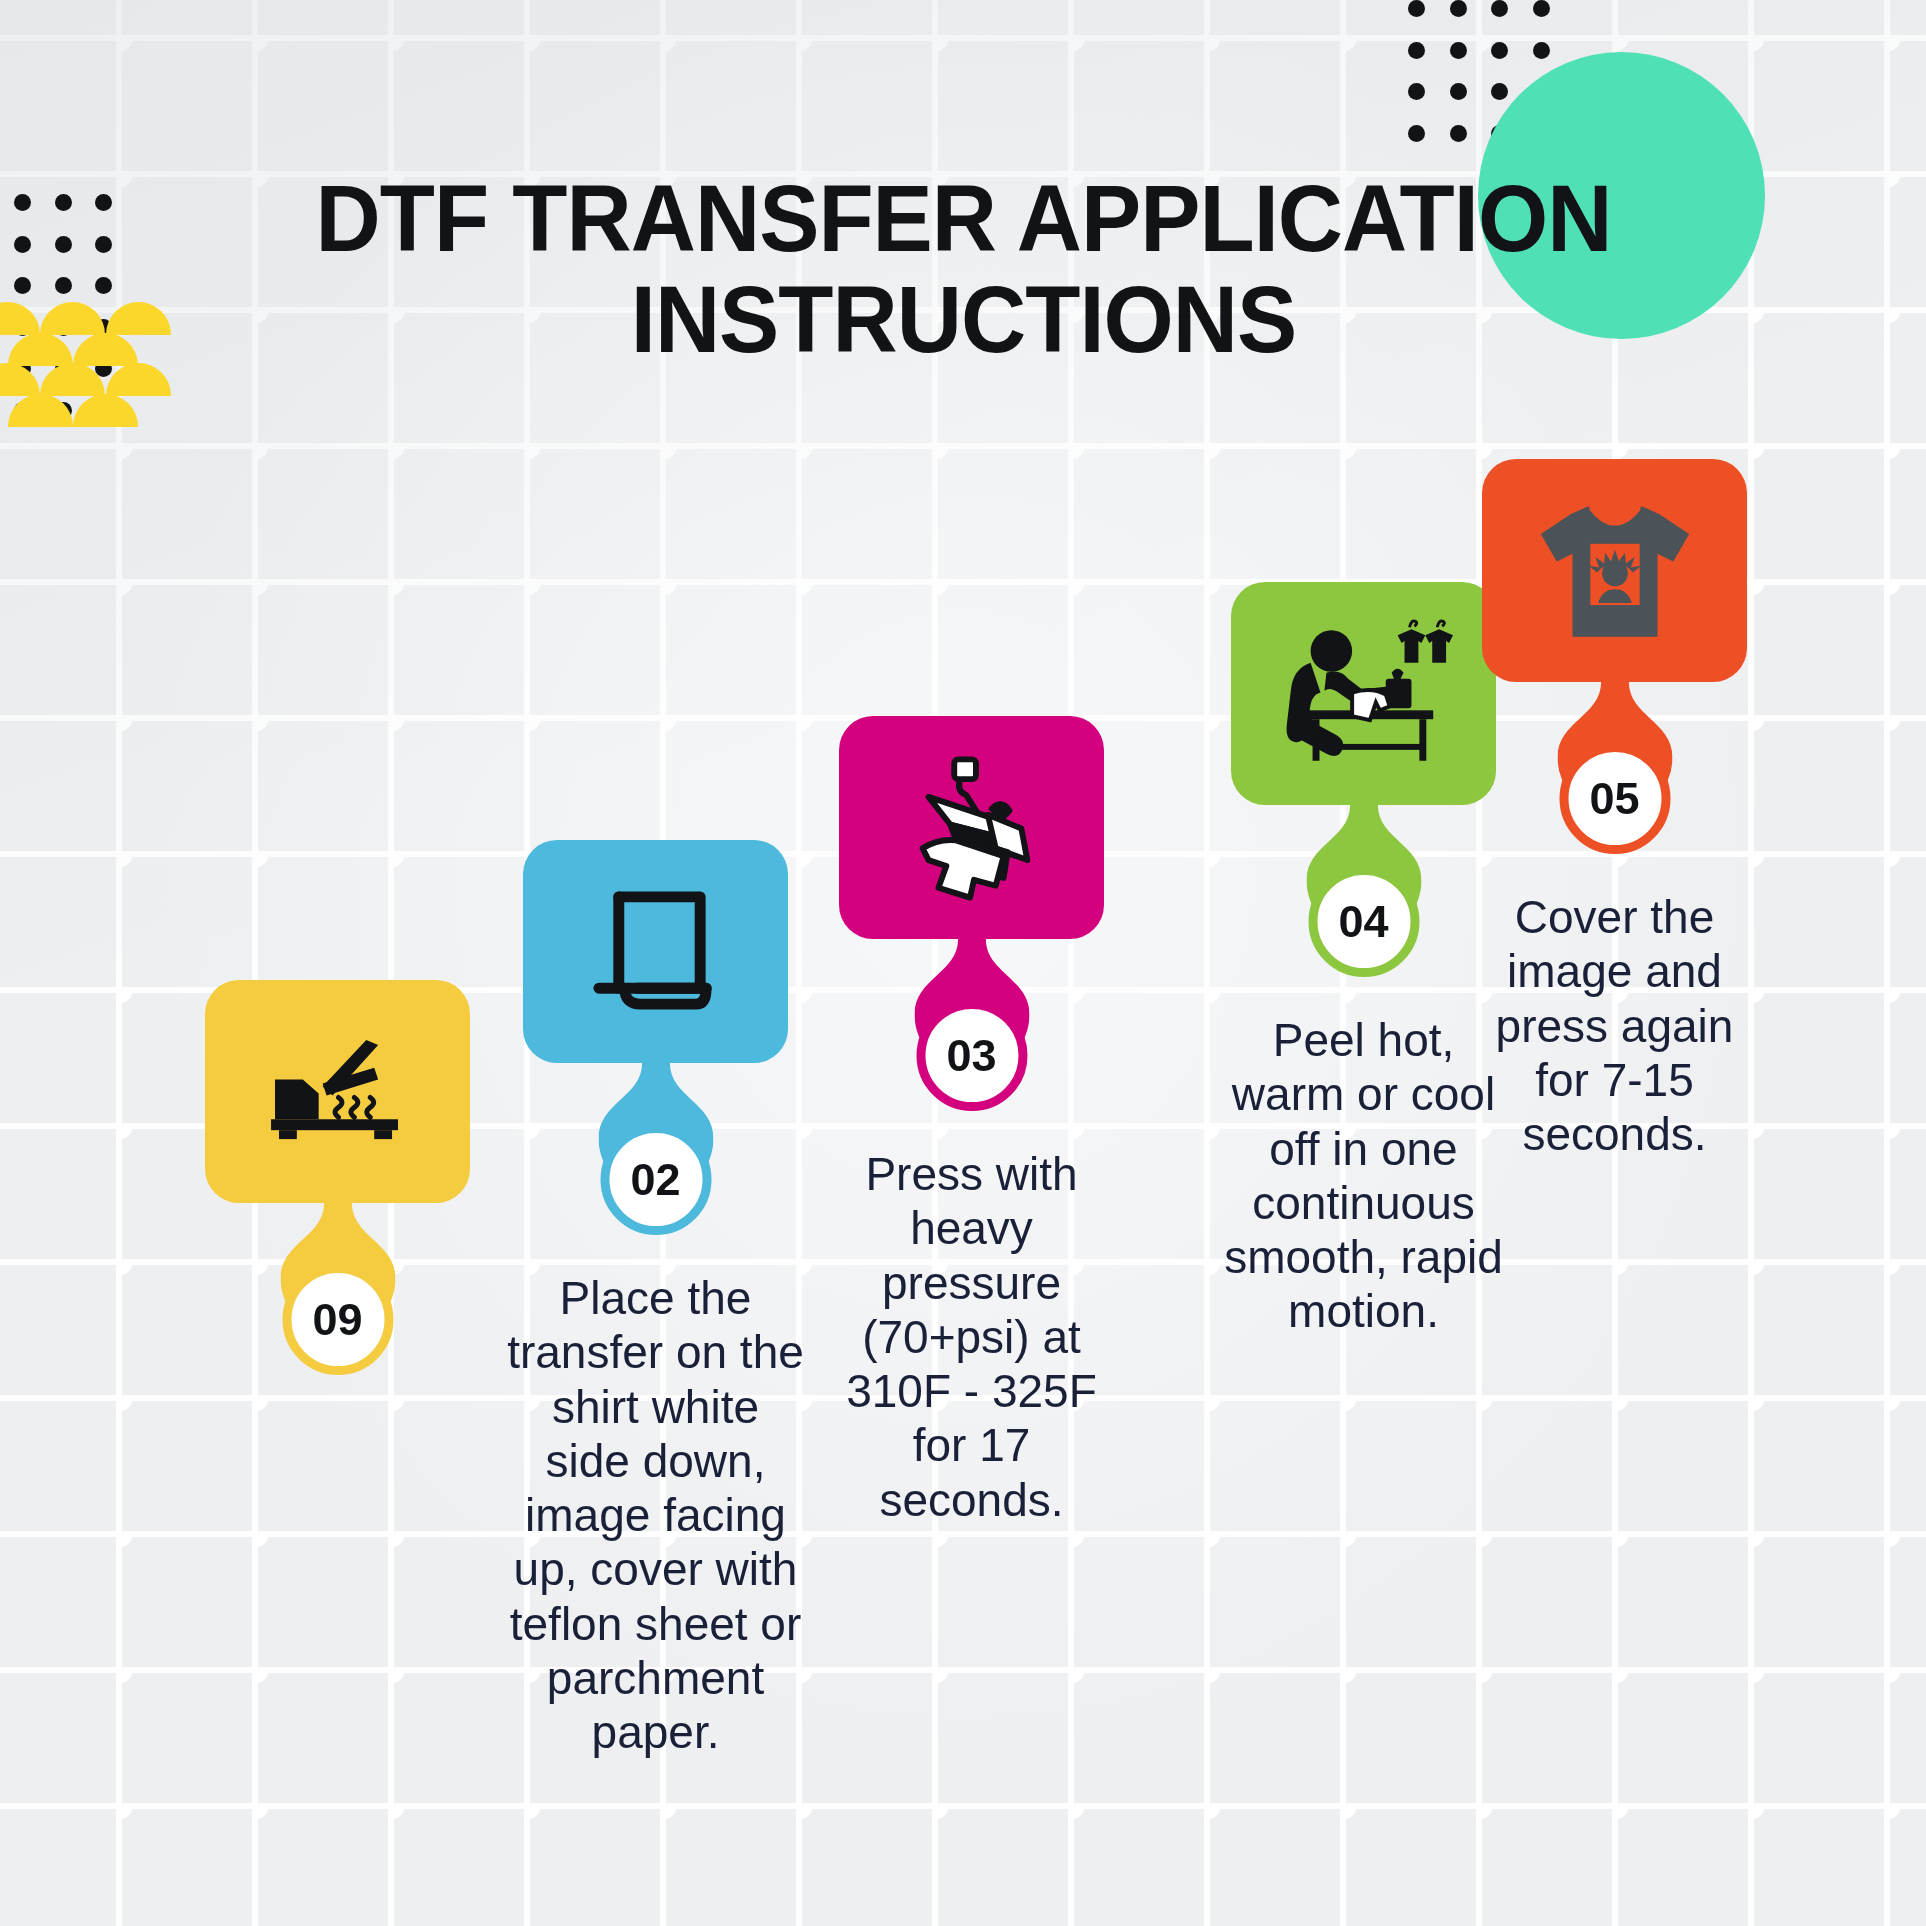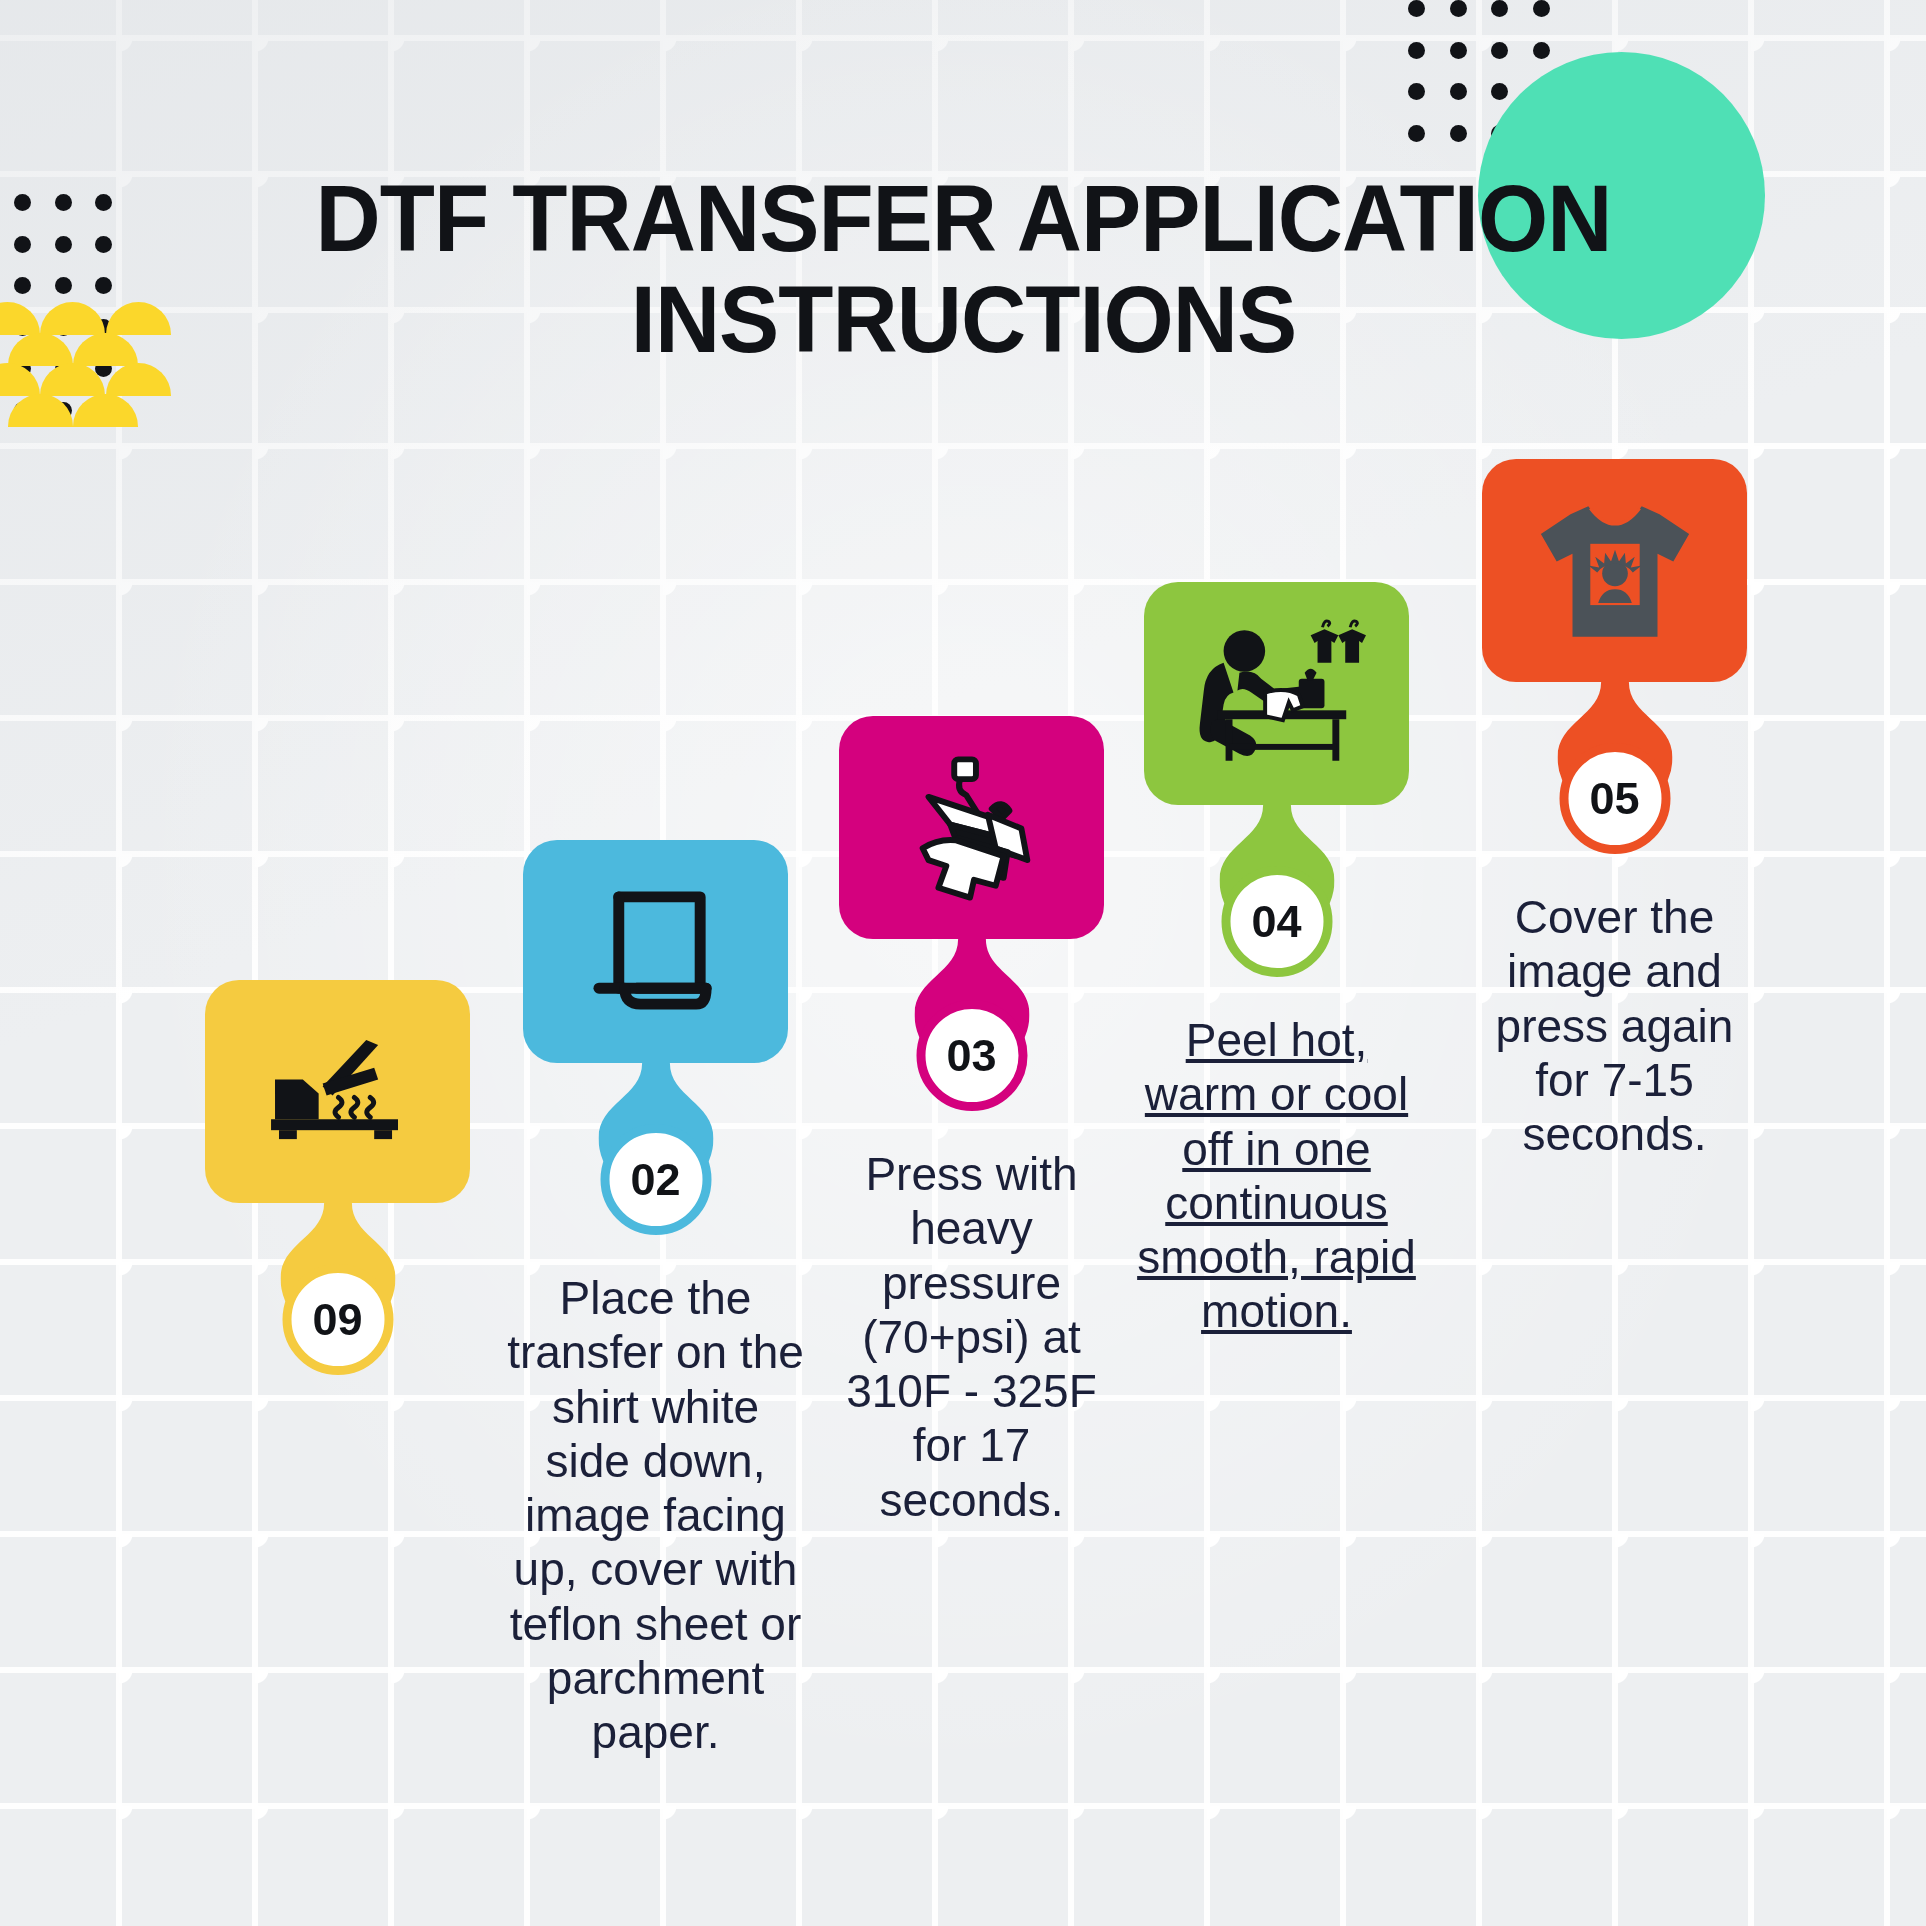--- a/index.html
+++ b/index.html
@@ -107,21 +107,21 @@
     font-size:46px;
     line-height:1.18;
     color:#1b2039;
     font-weight:500;
   }
 
   
   #step-1 { left:205px;  top:980px;  }
   #step-2 { left:523px;  top:840px;  }
   #step-3 { left:839px;  top:716px;  }
-  #step-4 { left:1144px; top:582px;  }
+  #step-4 { left:1231px; top:582px;  }
   #step-5 { left:1482px; top:459px;  }
 </style>
 </head>
 <body>
 
 <div id="bg-grid"></div>
 <div id="bg-vignette"></div>
 
 <div class="deco dotgrid" id="deco-dots-topright">
     <i style="left: 0px; top: 0px;"></i>
@@ -288,21 +288,21 @@
       </span>
       <span class="stem">
         <svg width="115" height="117" viewBox="0 0 116 118">
           <path d="M44 0 H72 C72 34 116 40 116 76 A58 58 0 0 1 0 76 C0 40 44 34 44 0 Z" fill="#8dc63f"></path>
         </svg>
       </span>
     </div>
     <div class="badge" style="width: 111px; height: 111px; border: 9px solid rgb(141, 198, 63); top: 284px;">
       <span>04</span>
     </div>
-    <div class="caption" style="top: 431px; width: 297px; text-decoration: underline;">Peel hot, warm or cool off in one continuous smooth, rapid motion.</div>
+    <div class="caption" style="top: 431px; width: 297px;">Peel hot, warm or cool off in one continuous smooth, rapid motion.</div>
   </div>
 
   <div class="step" id="step-5">
     <div class="card" style="width: 265px; height: 223px; background: rgb(237, 80, 36);">
       <span class="icon-slot">
         <svg width="168" height="149" viewBox="0 0 170 150">
           <g>
             <path d="M58 10 L40 18 L10 38 L26 66 L42 58 V142 H128 V58 L144 66 L160 38 L130 18 L112 10
                      q-14 18 -27 18 q-13 0 -27 -18 Z" fill="#4b5258"></path>
             <path d="M60 12 q12 16 25 16 q13 0 25 -16" fill="none" stroke="#ed5024" stroke-width="3"></path>

